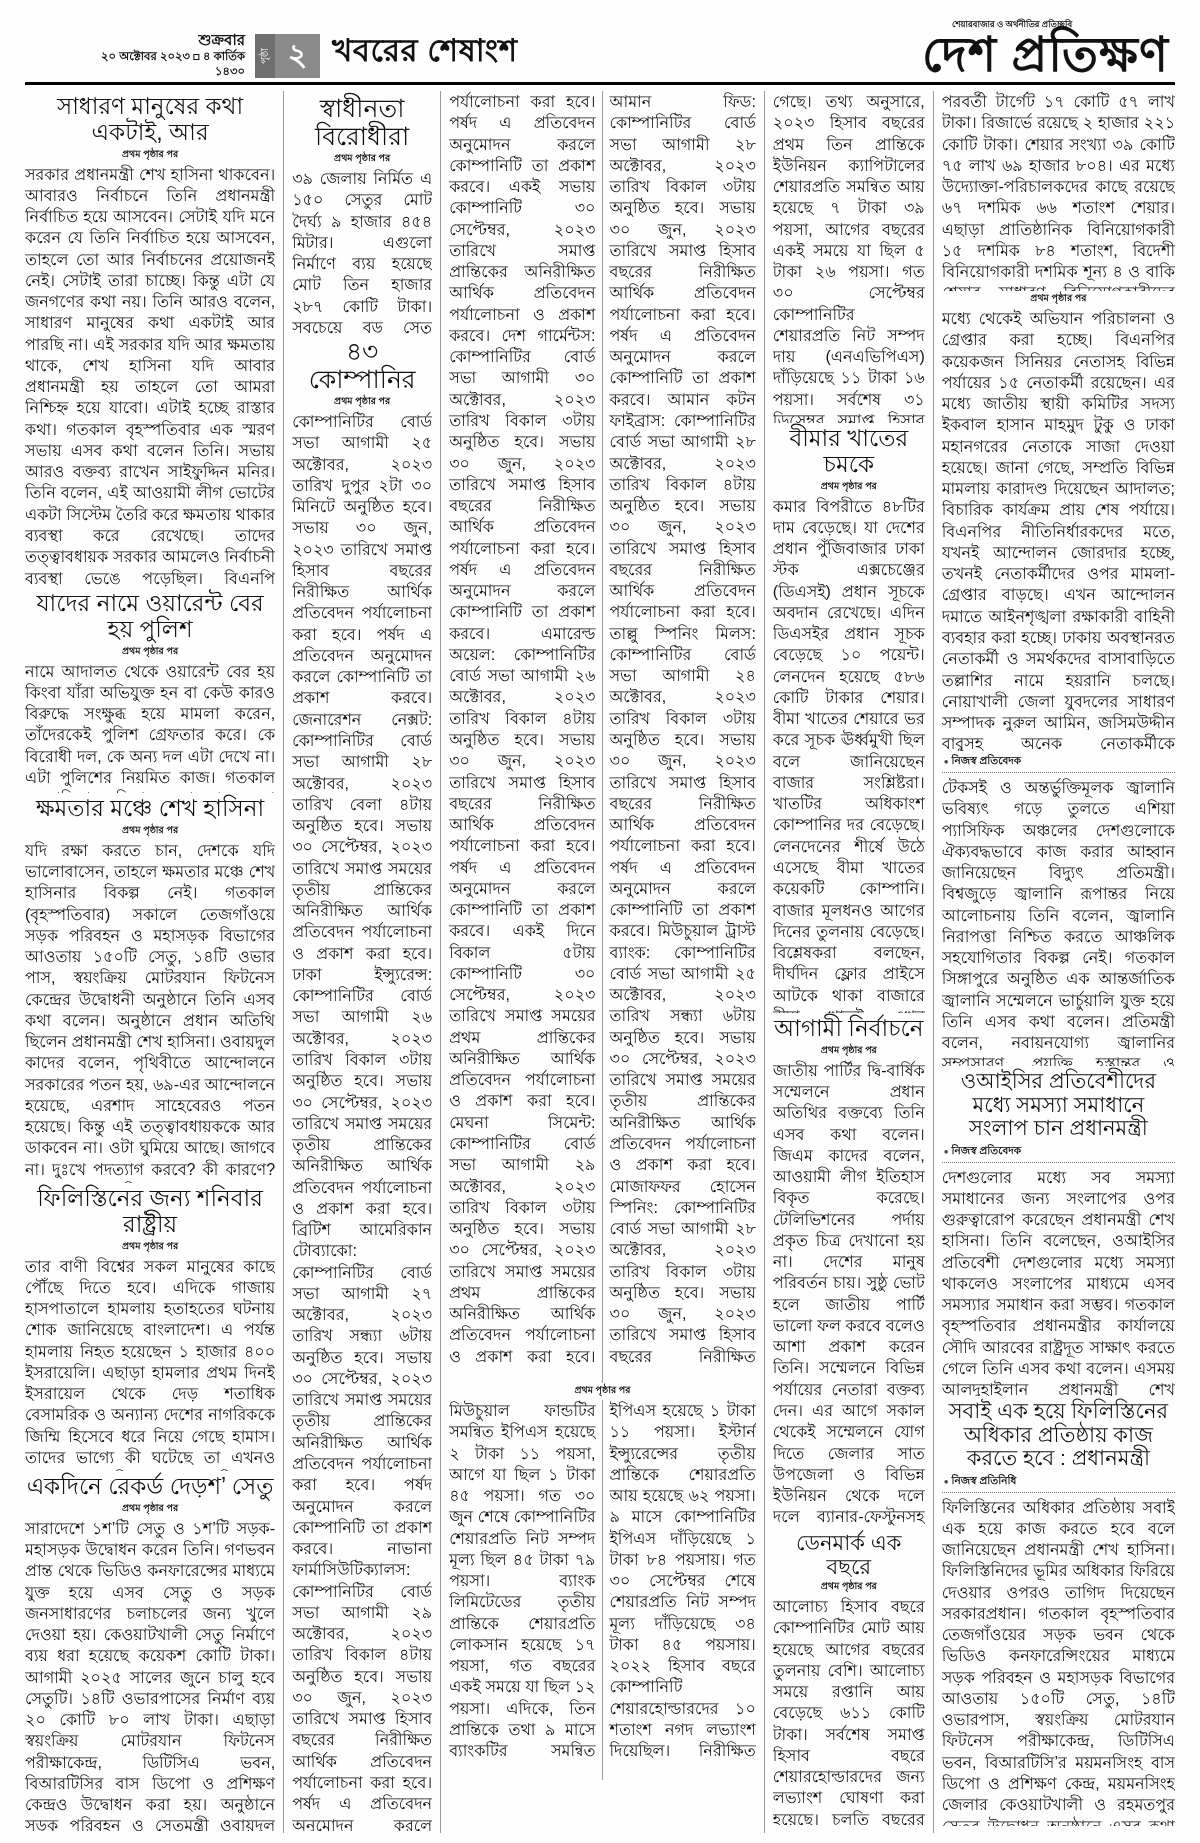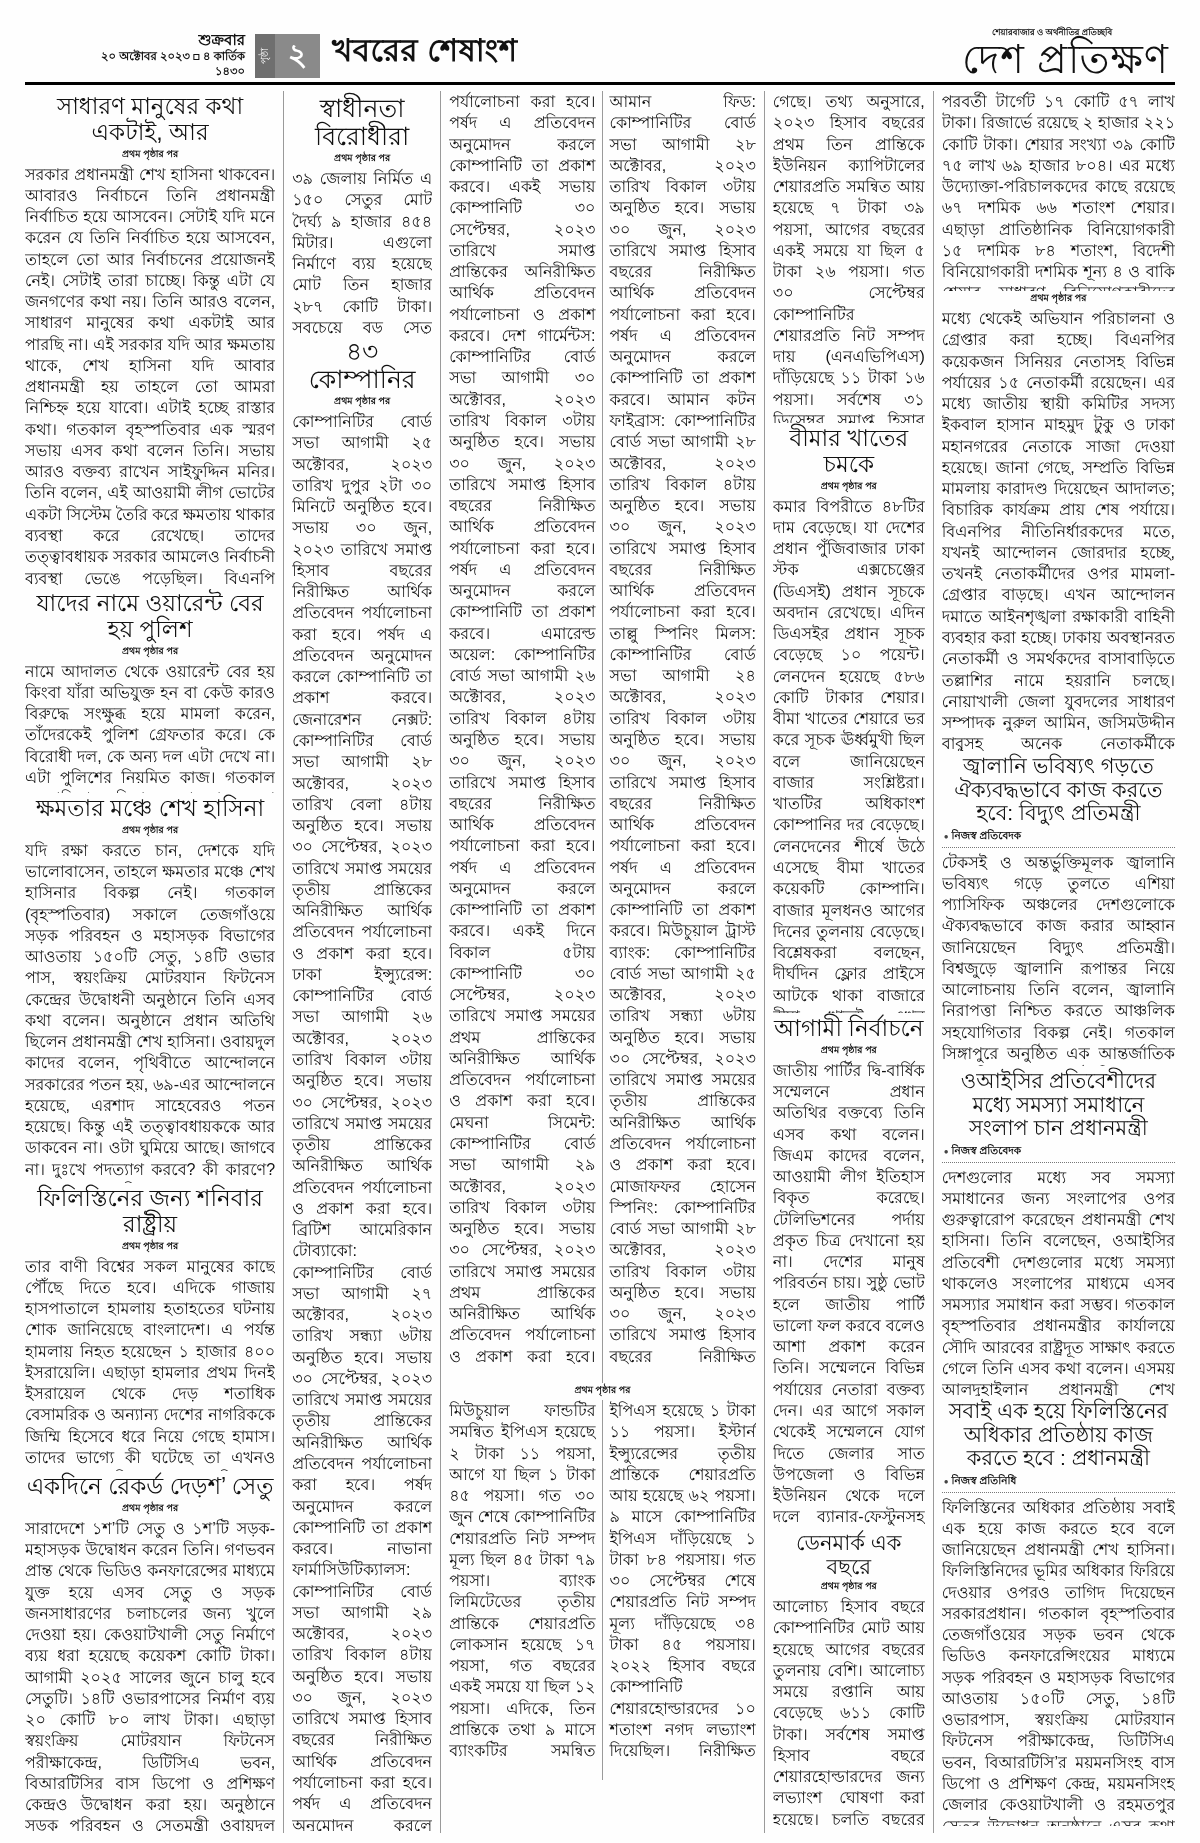--- a/index.html
+++ b/index.html
@@ -20,21 +20,21 @@
     display:flex; align-items:center; justify-content:center;
     writing-mode:vertical-rl; transform:rotate(180deg);
   }
   .pagebadge .num {
     width:45px; height:44px; background:#8a8a8a; color:#fff;
     font-size:30px; font-weight:bold; display:flex; align-items:center; justify-content:center;
   }
   .sectitle { font-size:31px; font-weight:bold; margin-left:12px; letter-spacing:.5px; }
   .masthead { margin-left:auto; text-align:left; padding-right:6px; }
   .masthead .tag { font-size:8.5px; font-weight:bold; margin-left:30px; }
-  .masthead .name { font-size:40px; font-weight:normal; line-height:.95; letter-spacing:1px; }
+  .masthead .name { font-size:48px; font-weight:bold; line-height:.95; letter-spacing:1px; }
   .hdr-rule { border-top:3px solid #000; margin-top:4px; }
   
   .cols { display:flex; margin-top:6px; height:1742px; }
   .col { overflow:hidden; height:100%; }
   .col + .col { border-left:1px solid #9a9a9a; margin-left:8px; padding-left:8px; }
   .c1 { width:252px; }
   .c2 { width:150px; }
   .c34 { width:318px; }
   .c5 { width:162px; }
   .c6 { width:244px; }
@@ -151,21 +151,20 @@
 
     <div class="col c6">
       <div class="art" style="height:200px">
         <p class="body">পরবর্তী টার্গেট ১৭ কোটি ৫৭ লাখ টাকা। রিজার্ভে রয়েছে ২ হাজার ২২১ কোটি টাকা। শেয়ার সংখ্যা ৩৯ কোটি ৭৫ লাখ ৬৯ হাজার ৮০৪। এর মধ্যে উদ্যোক্তা-পরিচালকদের কাছে রয়েছে ৬৭ দশমিক ৬৬ শতাংশ শেয়ার। এছাড়া প্রাতিষ্ঠানিক বিনিয়োগকারী ১৫ দশমিক ৮৪ শতাংশ, বিদেশী বিনিয়োগকারী দশমিক শূন্য ৪ ও বাকি শেয়ার সাধারণ বিনিয়োগকারীদের হাতে রয়েছে।</p>
       </div>
       <article class="art" style="height:460px">
         <div class="contd">প্রথম পৃষ্ঠার পর</div>
         <p class="body">মধ্যে থেকেই অভিযান পরিচালনা ও গ্রেপ্তার করা হচ্ছে। বিএনপির কয়েকজন সিনিয়র নেতাসহ বিভিন্ন পর্যায়ের ১৫ নেতাকর্মী রয়েছেন। এর মধ্যে জাতীয় স্থায়ী কমিটির সদস্য ইকবাল হাসান মাহমুদ টুকু ও ঢাকা মহানগরের নেতাকে সাজা দেওয়া হয়েছে। জানা গেছে, সম্প্রতি বিভিন্ন মামলায় কারাদণ্ড দিয়েছেন আদালত; বিচারিক কার্যক্রম প্রায় শেষ পর্যায়ে। বিএনপির নীতিনির্ধারকদের মতে, যখনই আন্দোলন জোরদার হচ্ছে, তখনই নেতাকর্মীদের ওপর মামলা-গ্রেপ্তার বাড়ছে। এখন আন্দোলন দমাতে আইনশৃঙ্খলা রক্ষাকারী বাহিনী ব্যবহার করা হচ্ছে। ঢাকায় অবস্থানরত নেতাকর্মী ও সমর্থকদের বাসাবাড়িতে তল্লাশির নামে হয়রানি চলছে। নোয়াখালী জেলা যুবদলের সাধারণ সম্পাদক নুরুল আমিন, জসিমউদ্দীন বাবুসহ অনেক নেতাকর্মীকে রাজধানীর বিভিন্ন এলাকা থেকে গ্রেপ্তার করে পুলিশ। বিএনপির মহাসচিব রুহুল কবির রিজভী বলেন, ‘কর্মসূচিতে অংশগ্রহণের স্থানে মিছিলের ছবি দেখে নেতাকর্মীদের বাসাবাড়িতে অভিযান চালাচ্ছে। সেইসঙ্গে পুরোনো মামলায় বিএনপির অসংখ্য নেতাকর্মীকে আসামি দেখানো হচ্ছে। অনেকে জামিনের পরও মুক্তি পাচ্ছে না। তবে আন্দোলনে জনস্রোত থামানো যাবে না।’ এদিকে, বিএনপির প্রবাসী নেতাকর্মীরাও হয়রানি ও মামলার শিকার। যুক্তরাজ্যে প্রধানমন্ত্রী শেখ হাসিনার সফরের প্রতিবাদে গত ২ ও ৩ অক্টোবর বিক্ষোভ করেন বিএনপি ও অঙ্গসংগঠনের নেতাকর্মীরা। এর পর রোষানলে পড়েছেন তারা। দেশে তাদের পরিবারের সদস্যদের আইনশৃঙ্খলা বাহিনীর পরিচয়ে হুমকি দিয়ে হয়রানি করা হচ্ছে। এমনকি বিভিন্ন দূতাবাসে ছবি ও নাম পাঠানো হয়েছে।</p>
       </article>
       <article class="art" style="height:315px">
-        <h2 class="hl hl-md">জ্বালানি ভবিষ্যৎ গড়তে ঐক্যবদ্ধভাবে কাজ করতে হবে: বিদ্যুৎ প্রতিমন্ত্রী</h2>
         <div class="byline"><span class="blt">●</span> <span>নিজস্ব প্রতিবেদক</span></div>
         <div class="dotrule"></div>
         <p class="body">টেকসই ও অন্তর্ভুক্তিমূলক জ্বালানি ভবিষ্যৎ গড়ে তুলতে এশিয়া প্যাসিফিক অঞ্চলের দেশগুলোকে ঐক্যবদ্ধভাবে কাজ করার আহ্বান জানিয়েছেন বিদ্যুৎ প্রতিমন্ত্রী। বিশ্বজুড়ে জ্বালানি রূপান্তর নিয়ে আলোচনায় তিনি বলেন, জ্বালানি নিরাপত্তা নিশ্চিত করতে আঞ্চলিক সহযোগিতার বিকল্প নেই। গতকাল সিঙ্গাপুরে অনুষ্ঠিত এক আন্তর্জাতিক জ্বালানি সম্মেলনে ভার্চুয়ালি যুক্ত হয়ে তিনি এসব কথা বলেন। প্রতিমন্ত্রী বলেন, নবায়নযোগ্য জ্বালানির সম্প্রসারণ, প্রযুক্তি হস্তান্তর ও বিনিয়োগ বাড়াতে উন্নত দেশগুলোকে এগিয়ে আসতে হবে। বাংলাদেশ ইতোমধ্যে সৌরবিদ্যুৎসহ নবায়নযোগ্য জ্বালানিতে বড় পরিকল্পনা নিয়েছে। আঞ্চলিক গ্রিড সংযোগের মাধ্যমে জ্বালানি বিনিময়ের সুযোগ কাজে লাগানোর ওপর গুরুত্বারোপ করেন তিনি।</p>
       </article>
       <article class="art" style="height:330px">
         <h2 class="hl hl-md">ওআইসির প্রতিবেশীদের মধ্যে সমস্যা সমাধানে সংলাপ চান প্রধানমন্ত্রী</h2>
         <div class="byline"><span class="blt">●</span> <span>নিজস্ব প্রতিবেদক</span></div>
         <div class="dotrule"></div>
         <p class="body">দেশগুলোর মধ্যে সব সমস্যা সমাধানের জন্য সংলাপের ওপর গুরুত্বারোপ করেছেন প্রধানমন্ত্রী শেখ হাসিনা। তিনি বলেছেন, ওআইসির প্রতিবেশী দেশগুলোর মধ্যে সমস্যা থাকলেও সংলাপের মাধ্যমে এসব সমস্যার সমাধান করা সম্ভব। গতকাল বৃহস্পতিবার প্রধানমন্ত্রীর কার্যালয়ে সৌদি আরবের রাষ্ট্রদূত সাক্ষাৎ করতে গেলে তিনি এসব কথা বলেন। এসময় আলদুহাইলান প্রধানমন্ত্রী শেখ হাসিনার নেতৃত্বে বাংলাদেশের ধারাবাহিক অগ্রগতির প্রশংসা করেন। বৈঠকে প্রধানমন্ত্রীর মুখ্যসচিব এম তোফাজ্জেল হোসেন মিয়া উপস্থিত ছিলেন।</p>
       </article>

